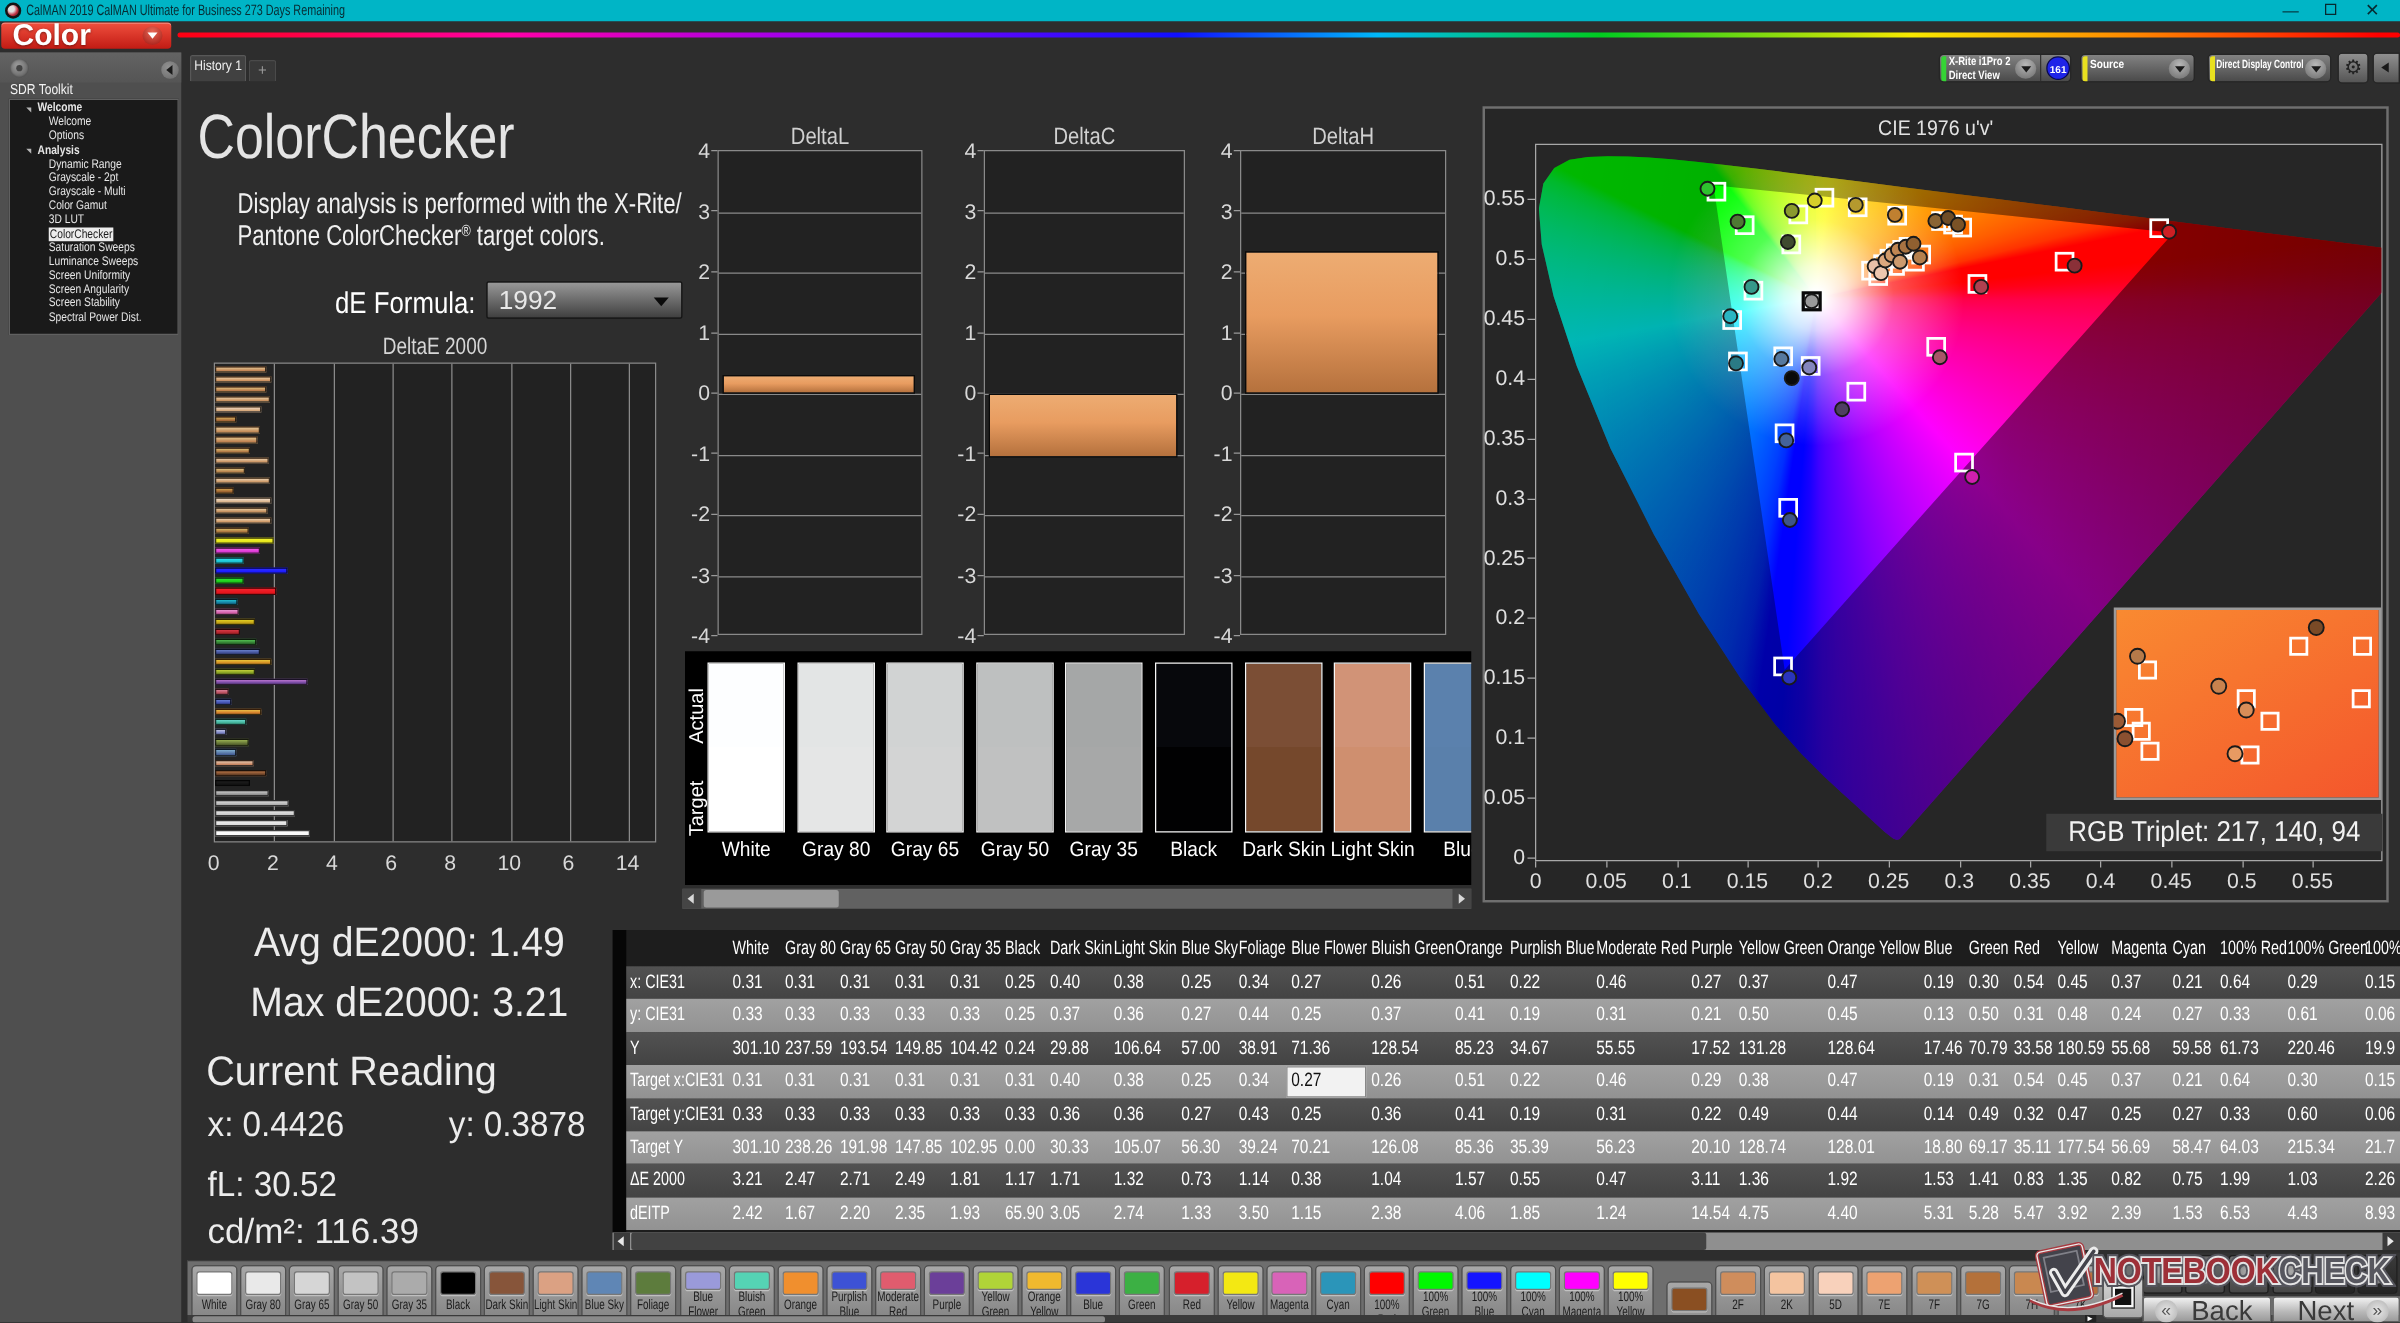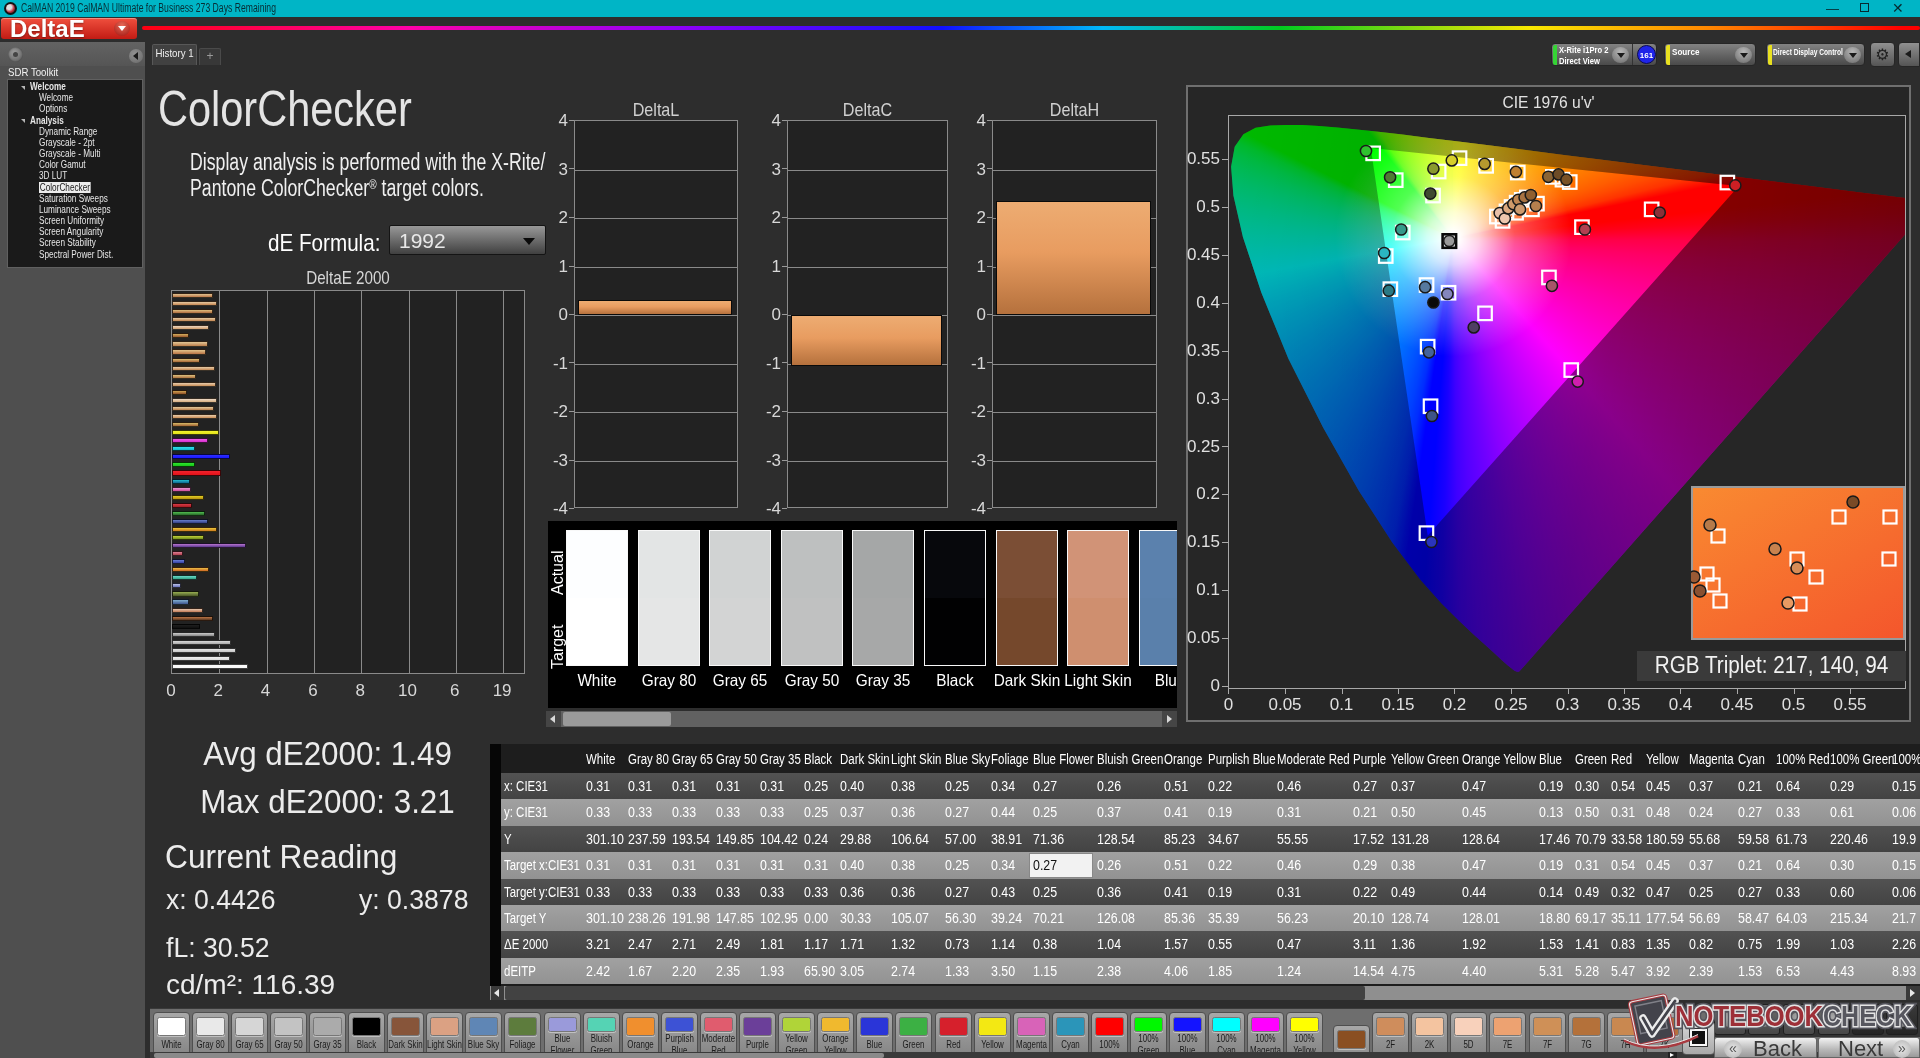--- a/index.html
+++ b/index.html
@@ -7,21 +7,21 @@
 </style></head><body>
 <div class="ab" style="left:0;top:0;width:1920px;height:17px;background:#00b5c6">
 <div class="ab" style="left:4px;top:2px;width:13px;height:13px;border-radius:50%;background:#141414"></div>
 <div class="ab" style="left:6px;top:4px;width:9px;height:9px;border-radius:50%;background:radial-gradient(circle at 35% 35%,#e0e0e0 0 28%,#c03040 60%,#141414 100%)"></div>
     <div class="ab" style="left:21px;top:1px;font-size:12px;color:#072c33;white-space:nowrap;transform:scaleX(0.72);transform-origin:0 50%;">CalMAN 2019 CalMAN Ultimate for Business 273 Days Remaining</div>
     <div class="ab" style="left:1826px;top:1px;font-size:13px;color:#062a30">—</div>
 <div class="ab" style="left:1860px;top:3px;width:9px;height:9px;border:1.5px solid #062a30"></div>
 <div class="ab" style="left:1892px;top:0px;font-size:14px;color:#062a30">✕</div>
 </div>
 <div class="ab" style="left:1px;top:18px;width:136px;height:21px;border-radius:3px;background:linear-gradient(#f0503e,#c21b14);box-shadow:inset 0 1px 0 rgba(255,255,255,.35)">
-<div class="ab" style="left:9px;top:-3px;font-size:24px;font-weight:bold;color:#fff;text-shadow:0 1px 2px rgba(0,0,0,.4)">DeltaE</div>
+<div class="ab" style="left:9px;top:-3px;font-size:24px;font-weight:bold;color:#fff;text-shadow:0 1px 2px rgba(0,0,0,.4)">Color</div>
 <div class="ab" style="left:113px;top:3px;width:16px;height:15px;border-radius:50%;background:radial-gradient(circle at 50% 30%,#e86a58,#a01510)"></div>
 <div class="ab" style="left:117px;top:8px;width:0;height:0;border-left:4px solid transparent;border-right:4px solid transparent;border-top:5px solid #fff"></div>
 </div>
 <div class="ab" style="left:142px;top:26px;width:1778px;height:4px;border-radius:2px;background:linear-gradient(90deg,#ff0010 0%,#ff00a8 15%,#9000f8 30%,#1010ff 45%,#00b8f8 54%,#00cc20 64%,#f8e800 78%,#ff8800 88%,#ff0000 99%)"></div>
 <div class="ab" style="left:0;top:42px;width:145px;height:1016px;background:#4f4f4f">
 <div class="ab" style="left:0;top:0;width:145px;height:24px;background:linear-gradient(#636363,#555)"></div>
 <div class="ab" style="left:8px;top:5px;width:15px;height:15px;border-radius:50%;background:radial-gradient(circle at 40% 35%,#9a9a9a,#5c5c5c);box-shadow:inset 0 0 2px #333"></div>
 <div class="ab" style="left:13px;top:10px;width:5px;height:5px;border-radius:50%;background:#444"></div>
 <div class="ab" style="left:129px;top:7px;width:14px;height:14px;border-radius:50%;background:radial-gradient(circle at 40% 35%,#929292,#686868)"></div>
 <div class="ab" style="left:133px;top:10px;width:0;height:0;border-top:4px solid transparent;border-bottom:4px solid transparent;border-right:5px solid #1a1a1a"></div>
@@ -136,21 +136,21 @@
     <div class="ab" style="left:0;top:364.9px;width:58.4px;height:5.2px;background:linear-gradient(rgba(255,255,255,.45),rgba(0,0,0,.28)),#e2e2e2;background-blend-mode:overlay;border:1px solid rgba(0,0,0,.75)"></div>
     <div class="ab" style="left:0;top:372.9px;width:75.9px;height:5.2px;background:linear-gradient(rgba(255,255,255,.45),rgba(0,0,0,.28)),#fafafa;background-blend-mode:overlay;border:1px solid rgba(0,0,0,.75)"></div>
   </div>
 <div class="ab" style="left:156.0px;top:681px;width:30px;text-align:center;font-size:17px;color:#d8d8d8">0</div>
 <div class="ab" style="left:203.3px;top:681px;width:30px;text-align:center;font-size:17px;color:#d8d8d8">2</div>
 <div class="ab" style="left:250.6px;top:681px;width:30px;text-align:center;font-size:17px;color:#d8d8d8">4</div>
 <div class="ab" style="left:297.9px;top:681px;width:30px;text-align:center;font-size:17px;color:#d8d8d8">6</div>
 <div class="ab" style="left:345.2px;top:681px;width:30px;text-align:center;font-size:17px;color:#d8d8d8">8</div>
 <div class="ab" style="left:392.5px;top:681px;width:30px;text-align:center;font-size:17px;color:#d8d8d8">10</div>
 <div class="ab" style="left:439.8px;top:681px;width:30px;text-align:center;font-size:17px;color:#d8d8d8">6</div>
-<div class="ab" style="left:487.1px;top:681px;width:30px;text-align:center;font-size:17px;color:#d8d8d8">19</div>
+<div class="ab" style="left:487.1px;top:681px;width:30px;text-align:center;font-size:17px;color:#d8d8d8">14</div>
 <div class="ab" style="left:574px;top:99px;font-size:19px;color:#d0d0d0;white-space:nowrap;width:164px;text-align:center;transform:scaleX(0.85);transform-origin:50% 50%;">DeltaL</div>
 <div class="ab" style="left:574px;top:120px;width:164px;height:388px;background:#222;border:1px solid #8a8a8a">
     <div class="ab" style="left:0;top:48.5px;width:162px;height:1px;background:#8a8a8a"></div>
     <div class="ab" style="left:0;top:97.0px;width:162px;height:1px;background:#8a8a8a"></div>
     <div class="ab" style="left:0;top:145.5px;width:162px;height:1px;background:#8a8a8a"></div>
     <div class="ab" style="left:0;top:194.0px;width:162px;height:1px;background:#8a8a8a"></div>
     <div class="ab" style="left:0;top:242.5px;width:162px;height:1px;background:#8a8a8a"></div>
     <div class="ab" style="left:0;top:291.0px;width:162px;height:1px;background:#8a8a8a"></div>
     <div class="ab" style="left:0;top:339.5px;width:162px;height:1px;background:#8a8a8a"></div>
     <div class="ab" style="left:3px;top:179.4px;width:154px;height:14.5px;background:linear-gradient(#edac72,#e89c60 45%,#b5713d);border:1.5px solid #0a0a0a"></div>

